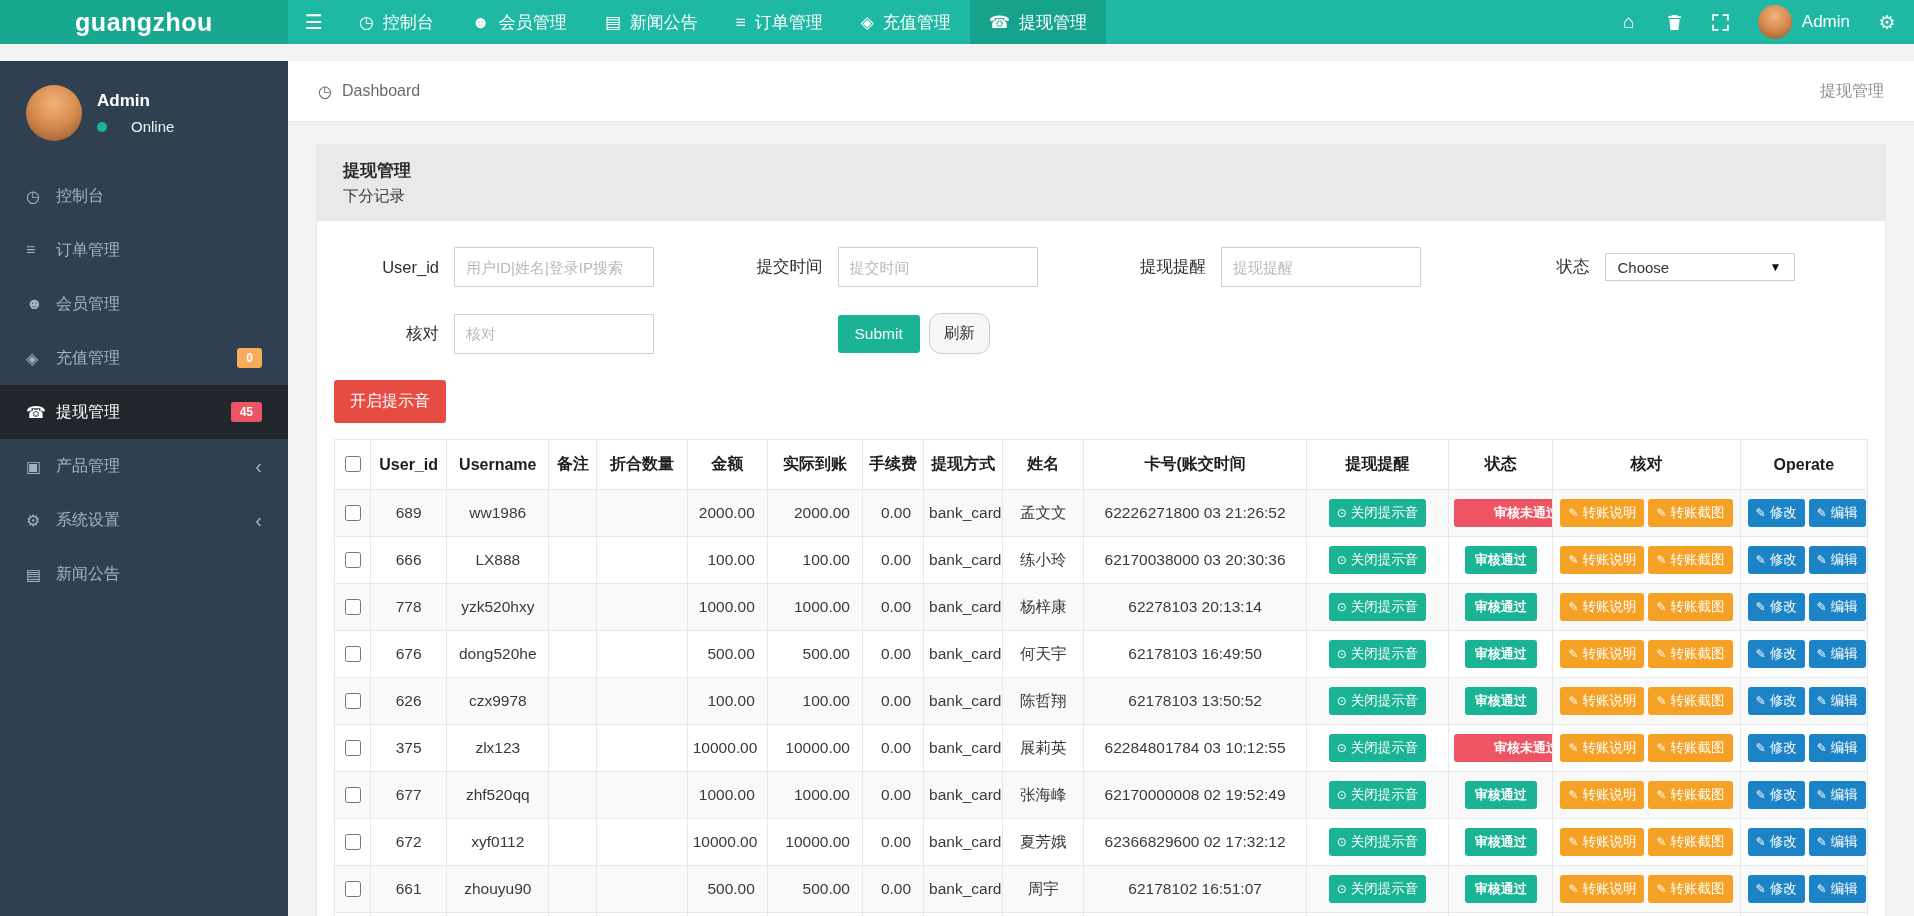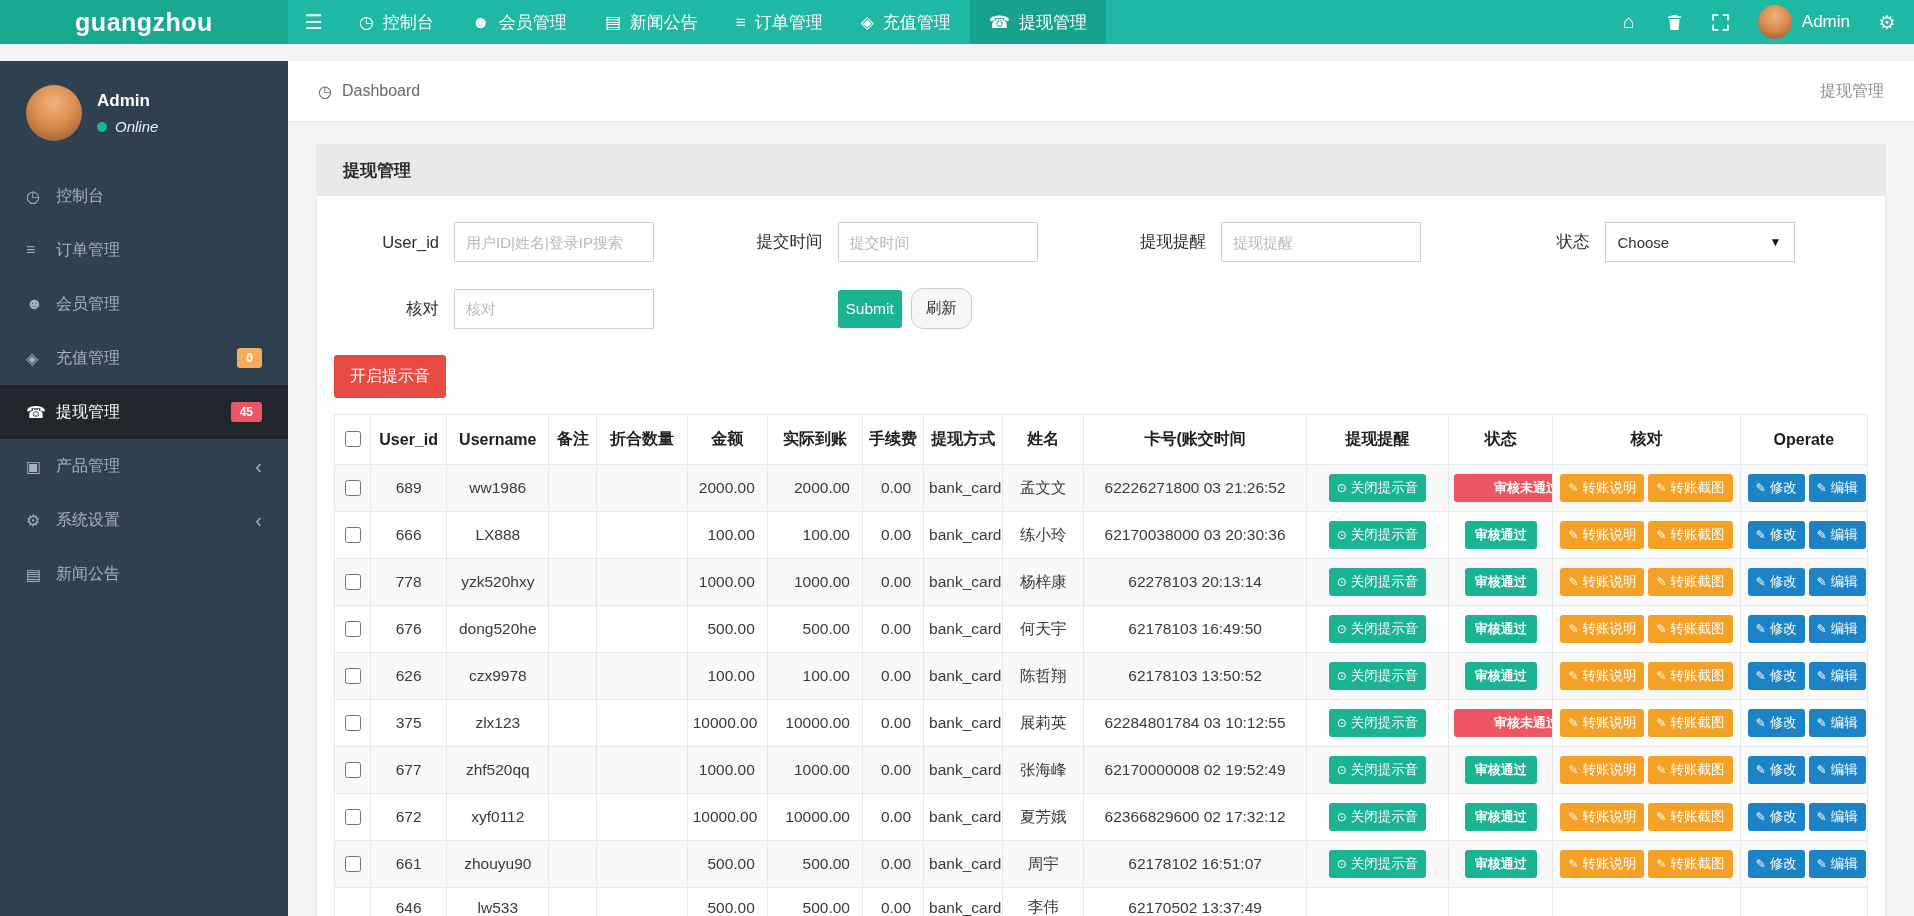--- a/index.html
+++ b/index.html
@@ -20,21 +20,21 @@
   .nav-right { margin-left:auto; display:flex; align-items:center; padding-right:4px; }
   .icon-btn { width:46px; height:61px; display:flex; align-items:center; justify-content:center; color:#fff; font-size:19px; cursor:pointer; }
   .user-chip { display:flex; align-items:center; gap:10px; padding:0 14px; color:#fff; font-size:17px; cursor:pointer; }
   .avatar { border-radius:50%; background:radial-gradient(circle at 50% 32%, #f2b27c 0%, #d88c4e 48%, #8c5430 100%); flex:0 0 auto; }
   .avatar.sm { width:34px; height:34px; }
   .avatar.lg { width:56px; height:56px; }
   
   .sidebar { position:absolute; top:61px; left:0; bottom:0; width:288px; background:#2f4050; z-index:10; }
   .profile { padding:24px 26px 16px; display:flex; align-items:center; gap:15px; }
   .p-name { color:#fff; font-weight:bold; font-size:17px; }
-  .p-status { display:flex; align-items:center; gap:8px; color:#eef1f5; font-size:15px; margin-top:7px;font-style:italic; }
+  .p-status { display:flex; align-items:center; gap:24px; color:#eef1f5; font-size:15px; margin-top:7px; }
   .dot { width:10px; height:10px; border-radius:50%; background:#1ab394; }
   .search-box { position:relative; margin:6px 24px 14px; }
   .search-input { width:100%; height:50px; background:#26323f; border:none; border-radius:4px; color:#cfd6de; padding:0 46px 0 16px; font-size:15px; }
   .search-input::placeholder { color:#8b95a1; }
   .search-ic { position:absolute; right:14px; top:17px; }
   .menu { list-style:none; margin:12px 0 0; padding:0; }
   .menu-item { display:flex; align-items:center; height:54px; padding:0 26px; color:#a7b1c2; font-size:16px; cursor:pointer; }
   .m-icon { width:30px; flex:0 0 30px; font-size:16px; }
   .menu-item.active { background:#20262c; color:#fff; }
   .m-badge { margin-left:auto; font-size:12px; font-weight:bold; padding:3px 9px; border-radius:3px; color:#fff; }
@@ -52,23 +52,23 @@
   .panel-title { font-size:17px; font-weight:bold; color:#2a2a2a; }
   .panel-sub { font-size:15.5px; color:#3c3c3c; margin-top:4px; }
   .panel-body { padding:0 17px 20px; }
   
   .filter-grid { display:grid; grid-template-columns:repeat(4,1fr); row-gap:26px; padding:26px 0 24px; }
   .f-cell { display:flex; align-items:center; }
   .f-label { flex:0 0 120px; width:120px; text-align:right; padding-right:15px; font-size:16.5px; color:#2e2e2e; }
   .f-spacer { flex:0 0 120px; }
   .f-input { width:200px; height:40px; border:1px solid #cfcfcf; border-radius:1px; padding:0 11px; font-size:15px; color:#333; background:#fff; }
   .f-input::placeholder { color:#b9b9b9; }
-  .select-box { width:190px; height:40px; border:1px solid #cfcfcf; background:#fff; display:flex; align-items:center; justify-content:space-between; padding:0 12px; font-size:15px; color:#333; cursor:pointer; }
+  .select-box { width:190px; height:28px; border:1px solid #cfcfcf; background:#fff; display:flex; align-items:center; justify-content:space-between; padding:0 12px; font-size:15px; color:#333; cursor:pointer; }
   .caret { font-size:12px; color:#111; }
-  .btn-submit { background:#1ab394; border:none; border-radius:3px; color:#fff; font-size:15.5px; padding:10px 8px; cursor:pointer; font-family:inherit; }
+  .btn-submit { background:#1ab394; border:none; border-radius:3px; color:#fff; font-size:15.5px; padding:10px 17px; cursor:pointer; font-family:inherit; }
   .btn-refresh { background:#f7f7f7; border:1px solid #ccc; border-radius:12px; color:#333; font-size:15.5px; padding:9px 14px; margin-left:9px; cursor:pointer; font-family:inherit; }
   .btn-sound { background:#e64c42; border:none; border-radius:3px; color:#fff; font-size:16px; padding:11px 16px; margin:2px 0 16px; cursor:pointer; font-family:inherit; }
   
   .grid-table { width:100%; border-collapse:collapse; table-layout:fixed; }
   .grid-table th, .grid-table td { border:1px solid #e7eaec; }
   .grid-table th { background:#fff; font-size:16px; font-weight:bold; color:#1d1d1d; padding:13px 6px; text-align:center; white-space:nowrap; overflow:hidden; }
   .grid-table td { font-size:15.5px; color:#3a3a3a; padding:9px 5px; text-align:center; vertical-align:middle; white-space:nowrap; overflow:hidden; }
   .grid-table tbody tr:nth-child(odd) { background:#f9f9f9; }
   td.num { text-align:right; padding-right:12px; }
   .cb { width:16px; height:16px; cursor:pointer; }
@@ -195,20 +195,21 @@
       <span>◷</span>
       <span>Dashboard</span>
     </div>
     <div class="crumb-right">提现管理</div>
   </div>
 
   <div class="content">
     <div class="panel">
       <div class="panel-head">
         <div class="panel-title">提现管理</div>
+        <div class="panel-sub">下分记录</div>
       </div>
       <div class="panel-body">
 
         <div class="filter-grid">
           <div class="f-cell">
             <span class="f-label">User_id</span>
             <input class="f-input" type="text" placeholder="用户ID|姓名|登录IP搜索" style="">
           </div>
           <div class="f-cell">
             <span class="f-label">提交时间</span>

